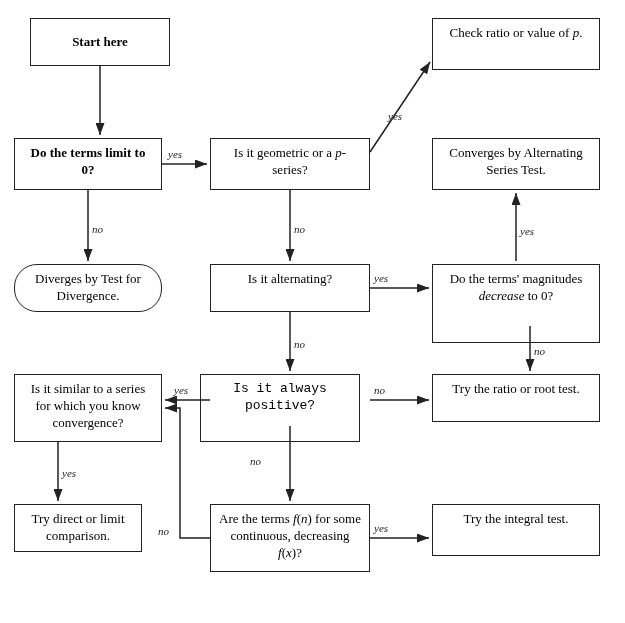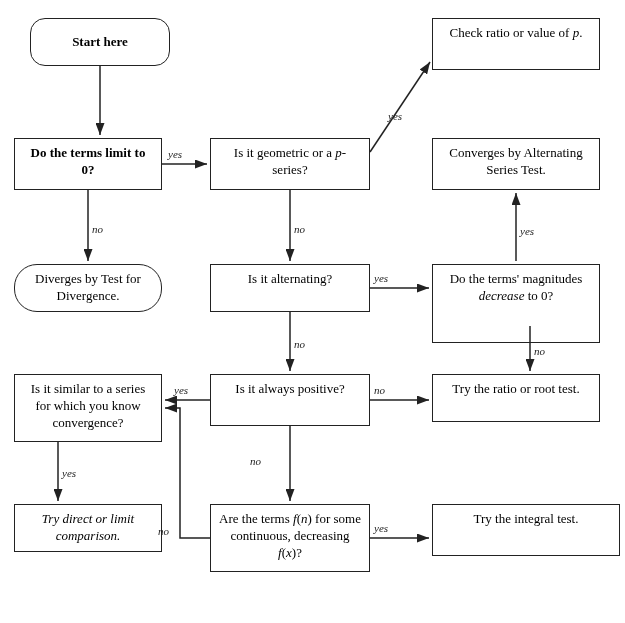--- a/index.html
+++ b/index.html
@@ -20,21 +20,20 @@
     .box {
       position: absolute;
       border: 1.5px solid #222;
       background: #fff;
       padding: 6px 8px;
       text-align: center;
       line-height: 1.3;
     }
     .box.center-text {
       text-align: left;
-      border-radius: 15px;
     }
     
     .arrows-svg {
       position: absolute;
       top: 0; left: 0;
       width: 625px;
       height: 623px;
       pointer-events: none;
     }
     em { font-style: italic; }
@@ -54,33 +53,33 @@
   </div>
 
   <div class="box" style="left:14px;top:264px;width:148px;height:48px;border-radius:23px;">
     <span>Diverges by Test for Divergence.</span>
   </div>
 
   <div class="box" style="left:14px;top:374px;width:148px;height:68px;">
     <span>Is it similar to a series for which you know convergence?</span>
   </div>
 
-  <div class="box" style="left:14px;top:504px;width:148px;height:48px;font-style:italic;">
+  <div class="box" style="left:14px;top:504px;width:128px;height:48px;">
     <span>Try direct or limit comparison.</span>
   </div>
 
   <div class="box" style="left:210px;top:138px;width:160px;height:52px;">
     <span>Is it geometric or a <em>p</em>-series?</span>
   </div>
 
   <div class="box" style="left:210px;top:264px;width:160px;height:48px;">
     <span>Is it alternating?</span>
   </div>
 
-  <div class="box" style="left:210px;top:374px;width:160px;height:52px;">
+  <div class="box" style="left:200px;top:374px;width:160px;height:68px;font-family:Liberation Mono, monospace;">
     <span>Is it always positive?</span>
   </div>
 
   <div class="box" style="left:210px;top:504px;width:160px;height:68px;">
     <span>Are the terms <em>f</em>(<em>n</em>) for some continuous, decreasing <em>f</em>(<em>x</em>)?</span>
   </div>
 
   <div class="box" style="left:432px;top:18px;width:168px;height:52px;">
     <span>Check ratio or value of <em>p</em>.</span>
   </div>
@@ -90,21 +89,21 @@
   </div>
 
   <div class="box" style="left:432px;top:264px;width:168px;height:79px;">
     <span>Do the terms' magnitudes <em>decrease</em> to 0?</span>
   </div>
 
   <div class="box" style="left:432px;top:374px;width:168px;height:48px;">
     <span>Try the ratio or root test.</span>
   </div>
 
-  <div class="box" style="left:432px;top:504px;width:188px;height:52px;">
+  <div class="box" style="left:432px;top:504px;width:168px;height:52px;">
     <span>Try the integral test.</span>
   </div>
 
   <svg class="arrows-svg" xmlns="http://www.w3.org/2000/svg">
     <defs>
       <marker id="arrowhead" markerWidth="8" markerHeight="6" refX="8" refY="3" orient="auto">
         <polygon points="0 0, 8 3, 0 6" fill="#222"></polygon>
       </marker>
     </defs>
 

